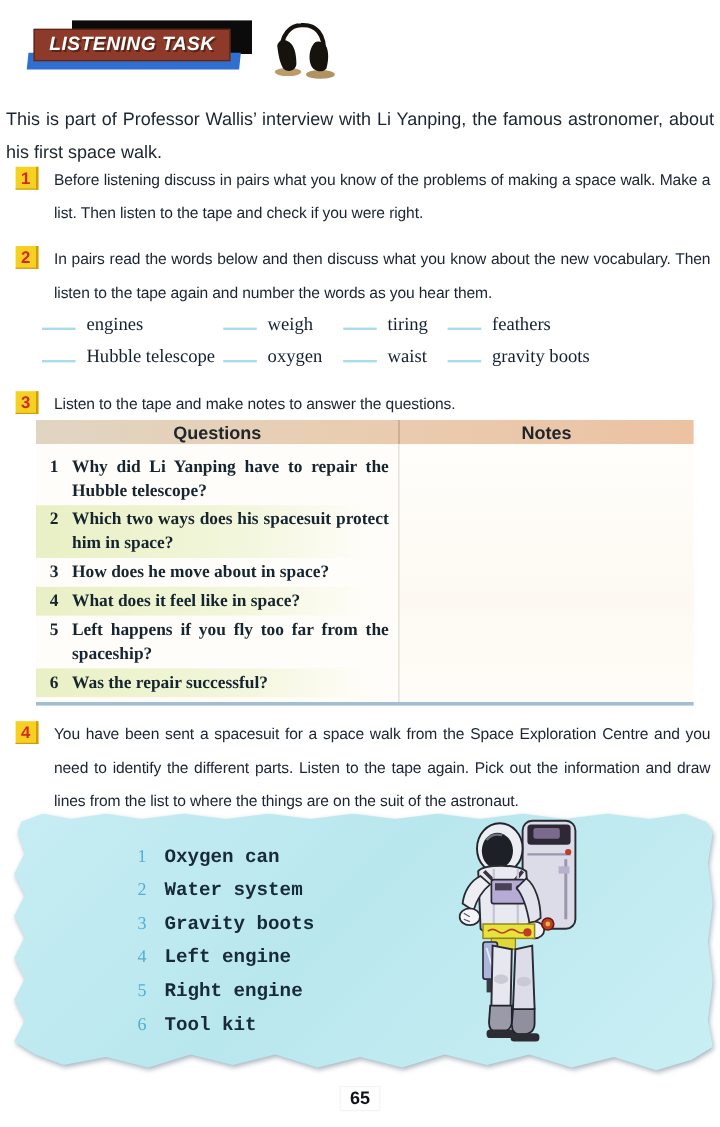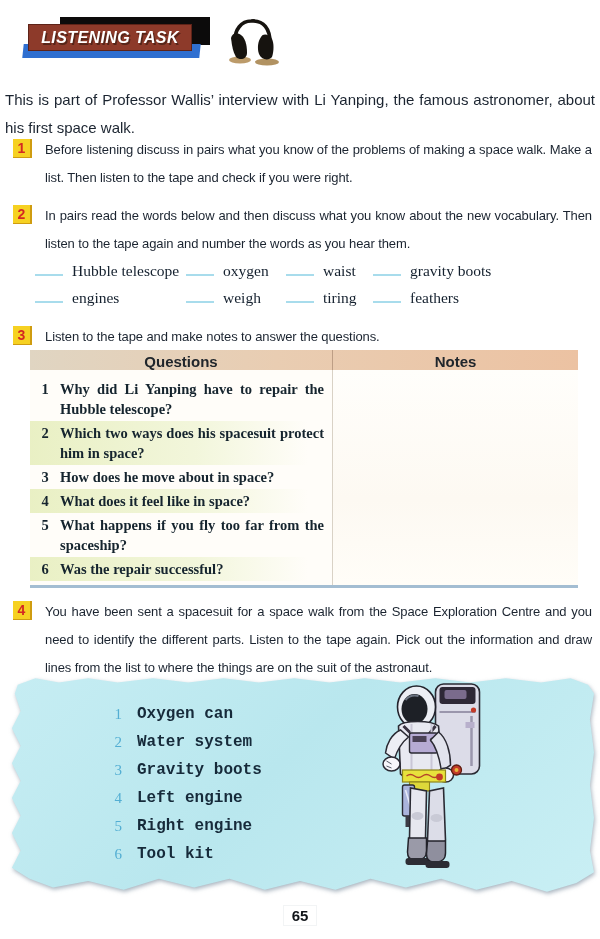--- a/index.html
+++ b/index.html
@@ -102,30 +102,30 @@
   <div class="task-text">Before listening discuss in pairs what you know of the problems of making a space walk. Make a list. Then listen to the tape and check if you were right.</div>
 </div>
 
 <div class="task t2">
   <span class="badge">2</span>
   <div class="task-text">In pairs read the words below and then discuss what you know about the new vocabulary. Then listen to the tape again and number the words as you hear them.</div>
 </div>
 
 <div class="vocab">
   <div class="vrow">
+    <span class="vcell"><span class="blank"></span><span>engines</span></span>
+    <span class="vcell"><span class="blank"></span><span>weigh</span></span>
+    <span class="vcell"><span class="blank"></span><span>tiring</span></span>
+    <span class="vcell"><span class="blank"></span><span>feathers</span></span>
+  </div>
+  <div class="vrow">
     <span class="vcell"><span class="blank"></span><span>Hubble telescope</span></span>
     <span class="vcell"><span class="blank"></span><span>oxygen</span></span>
     <span class="vcell"><span class="blank"></span><span>waist</span></span>
     <span class="vcell"><span class="blank"></span><span>gravity boots</span></span>
-  </div>
-  <div class="vrow">
-    <span class="vcell"><span class="blank"></span><span>engines</span></span>
-    <span class="vcell"><span class="blank"></span><span>weigh</span></span>
-    <span class="vcell"><span class="blank"></span><span>tiring</span></span>
-    <span class="vcell"><span class="blank"></span><span>feathers</span></span>
   </div>
 </div>
 
 <div class="task t3">
   <span class="badge">3</span>
   <div class="task-text">Listen to the tape and make notes to answer the questions.</div>
 </div>
 
 <div class="ntable">
   <div class="thead">
@@ -145,21 +145,21 @@
       <div class="qrow">
         <span class="qnum">3</span>
         <span class="qtext">How does he move about in space?</span>
       </div>
       <div class="qrow hl">
         <span class="qnum">4</span>
         <span class="qtext">What does it feel like in space?</span>
       </div>
       <div class="qrow">
         <span class="qnum">5</span>
-        <span class="qtext">What happens if you fly too far from the spaceship?</span>
+        <span class="qtext">Left happens if you fly too far from the spaceship?</span>
       </div>
       <div class="qrow hl">
         <span class="qnum">6</span>
         <span class="qtext">Was the repair successful?</span>
       </div>
     </div>
     <div class="n-col"></div>
   </div>
 </div>
 

